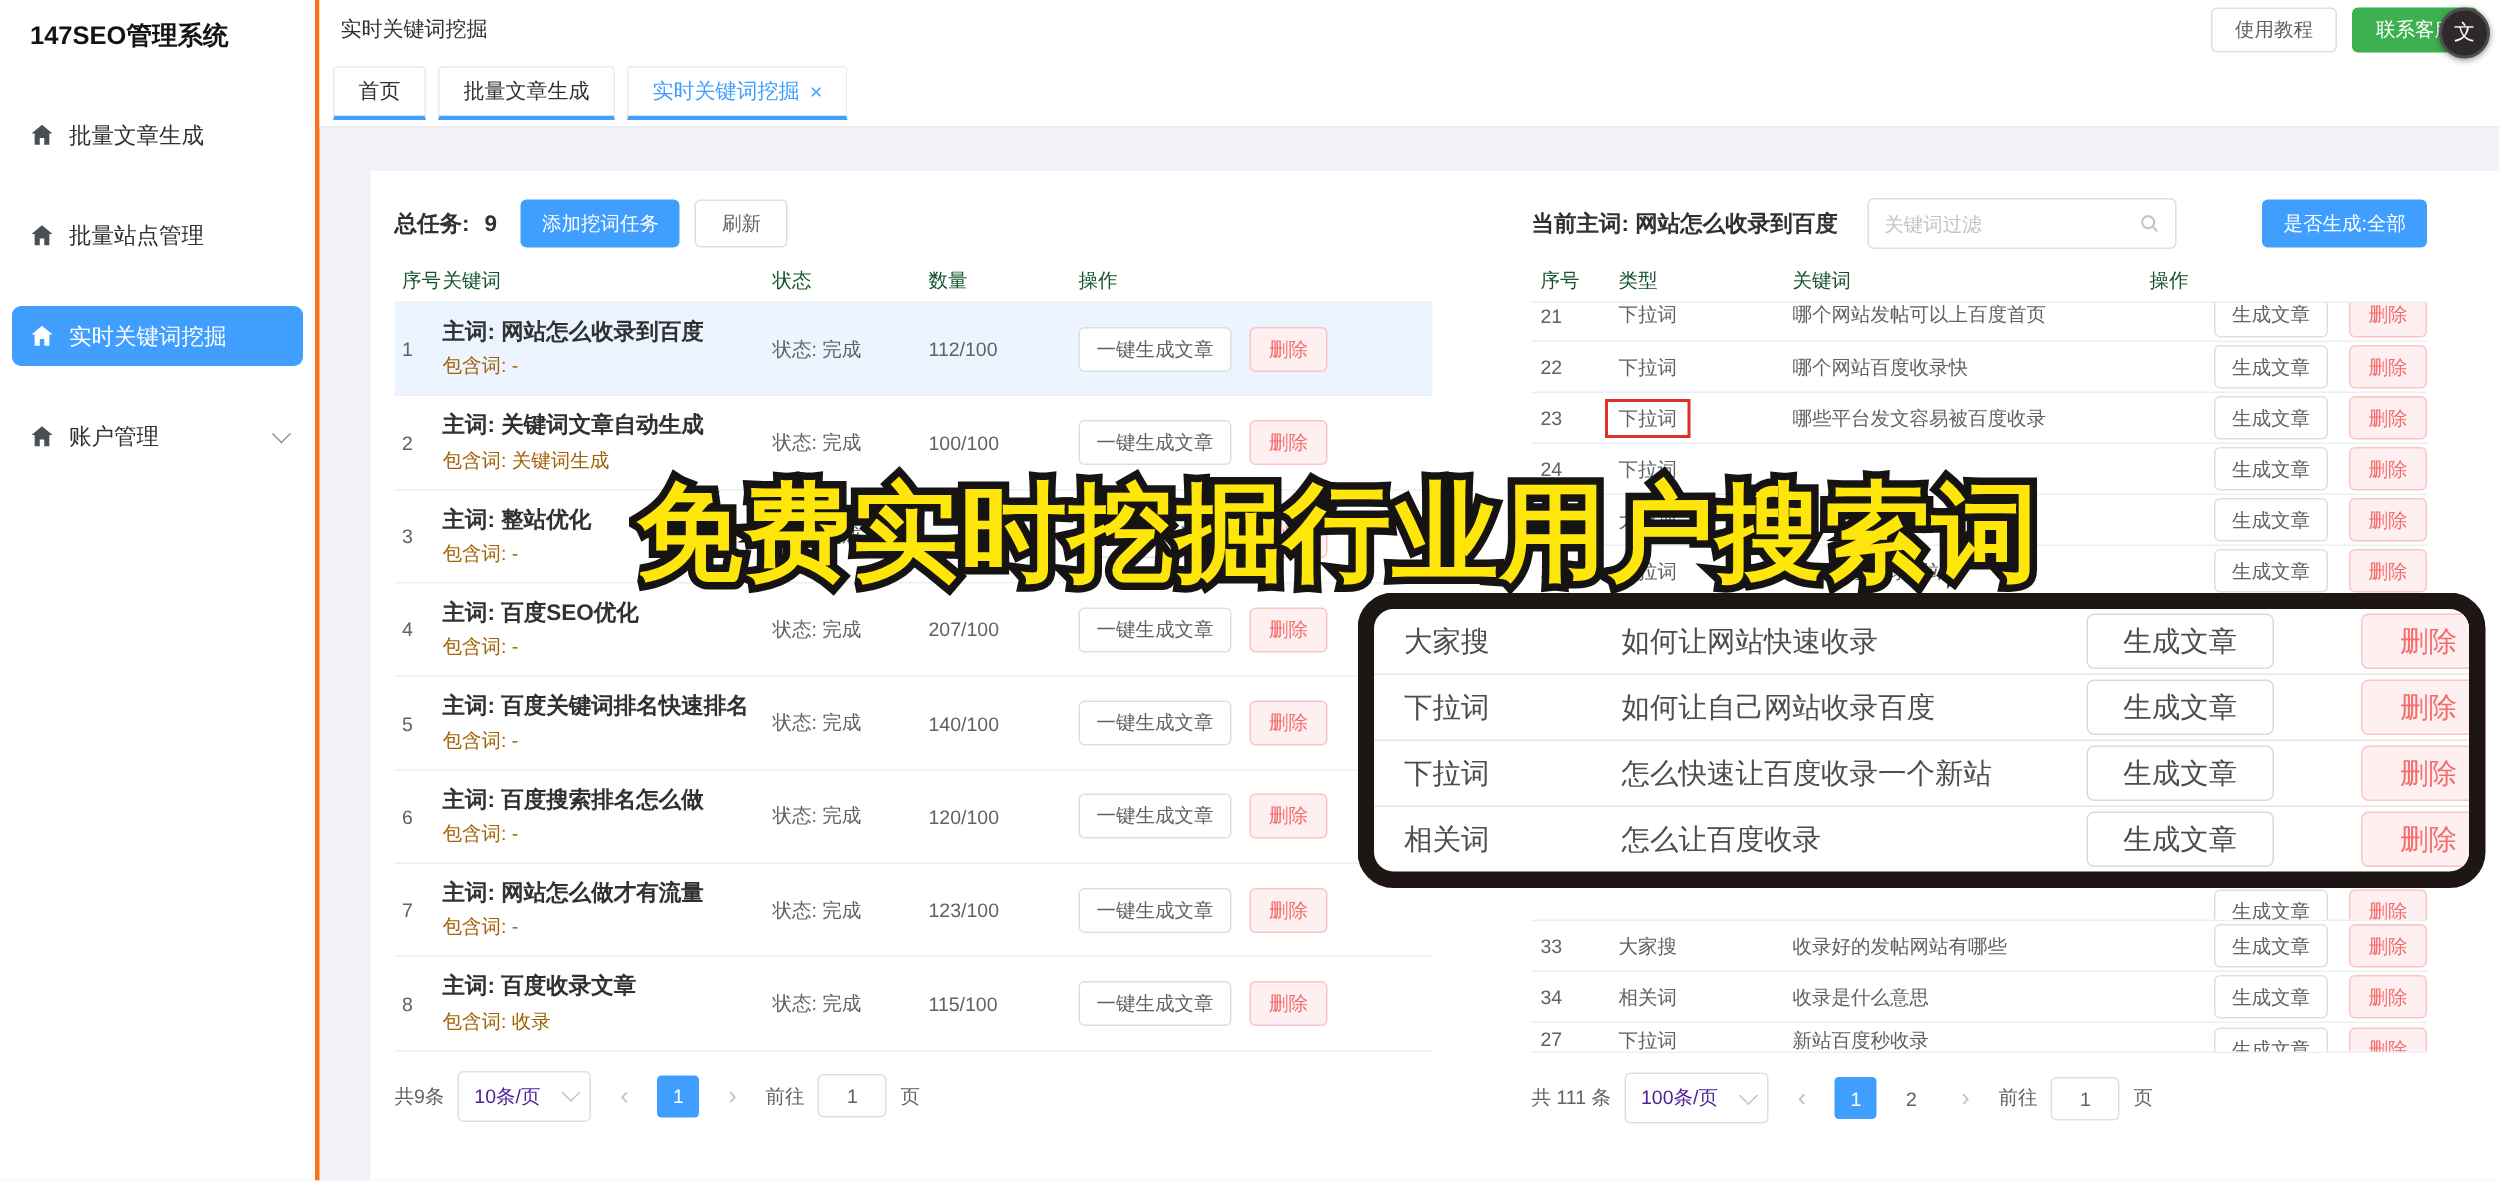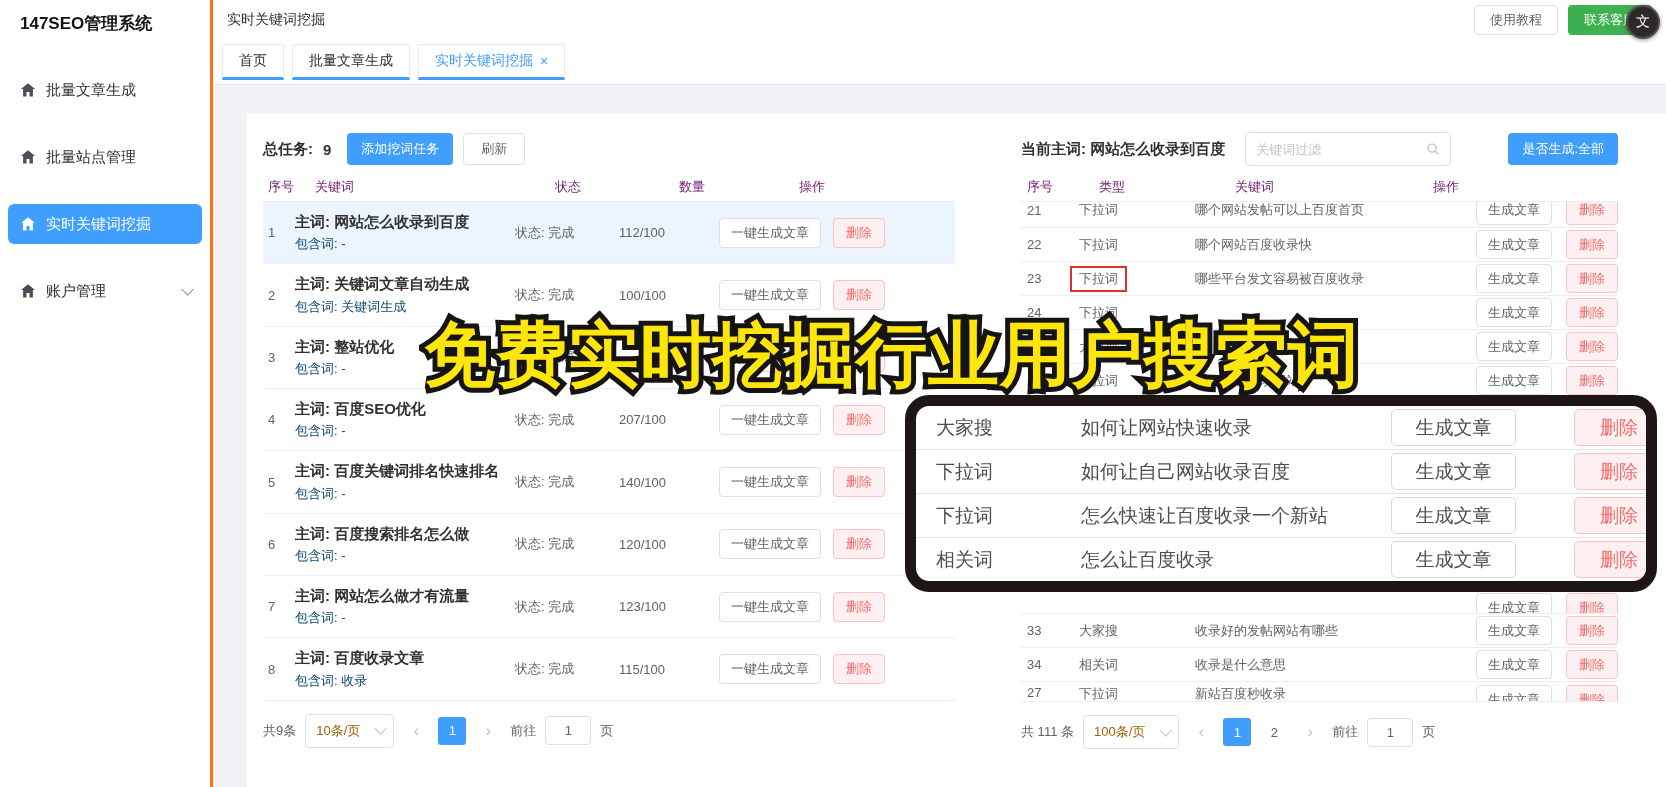--- a/index.html
+++ b/index.html
@@ -40,38 +40,38 @@
 
   
   .panel-left { width:692px; flex-shrink:0; }
   .pl-header { display:flex; align-items:center; gap:10px; height:38px; margin-top:4px; }
   .total-label { font-size:15px; font-weight:bold; color:#303133; }
   .total-value { font-size:15px; font-weight:bold; color:#303133; margin-right:6px; }
   .btn-primary { background:#409eff; color:#fff; border:none; border-radius:4px; height:32px; padding:0 14px; font-size:13px; cursor:pointer; }
   .btn-plain-lg { background:#fff; border:1px solid #dcdfe6; border-radius:4px; height:32px; padding:0 17px; font-size:13px; color:#606266; cursor:pointer; }
 
   .table-head { display:flex; align-items:center; height:30px; margin-top:4px; border-bottom:1px solid #ebeef5;
-                color:#701a75; font-size:13px;gap:20px; }
+                color:#14532d; font-size:13px; }
   .lc-id { width:32px; padding-left:5px; flex-shrink:0; }
   .lc-kw { width:212px; margin-right:8px; flex-shrink:0; }
   .lc-status { width:104px; flex-shrink:0; }
   .lc-qty { width:100px; flex-shrink:0; }
   .lc-ops { display:flex; gap:12px; align-items:center; }
   .lrow { display:flex; align-items:center; border-bottom:1px solid #ebeef5; min-height:60px; padding:8px 0; }
   .lrow.selected { background:#ecf5ff; }
   .lrow .lc-id { color:#606266; font-size:13px; }
   .kw-main { font-weight:bold; font-size:15px; color:#303133; line-height:1.55; }
-  .kw-sub { font-size:13px; color:#0c4a6e; line-height:1.7; }
+  .kw-sub { font-size:13px; color:#a16207; line-height:1.7; }
   .cell-muted { font-size:13px; color:#606266; }
   .btn-outline { background:#fff; border:1px solid #dcdfe6; border-radius:4px; height:30px; padding:0 11px; font-size:13px; color:#606266; cursor:pointer; white-space:nowrap; }
   .btn-danger { background:#fef0f0; border:1px solid #fbc4c4; border-radius:4px; height:30px; padding:0 12px; font-size:13px; color:#f56c6c; cursor:pointer; white-space:nowrap; }
 
   .pager { display:flex; align-items:center; gap:9px; margin-top:13px; font-size:13px; color:#606266; }
   .select { height:30px; border:1px solid #dcdfe6; border-radius:4px; display:flex; align-items:center; gap:14px;
-            padding:16px 10px; color:#a16207; background:#fff; cursor:pointer; }
+            padding:16px 10px; color:#4c1d95; background:#fff; cursor:pointer; }
   .select .caret-down { margin-left:0; border-color:#c0c4cc; }
   .pg-arrow { width:26px; height:28px; display:flex; align-items:center; justify-content:center; color:#c0c4cc; font-size:17px; cursor:pointer; }
   .pg-num { min-width:28px; height:28px; border-radius:3px; display:flex; align-items:center; justify-content:center; font-size:13px; color:#606266; cursor:pointer; }
   .pg-num.active { background:#409eff; color:#fff; }
   .goto-input { width:46px; height:29px; border:1px solid #dcdfe6; border-radius:4px; text-align:center; font-size:13px; color:#606266; outline:none; }
 
   
   .panel-right { margin-left:58px; flex:1; min-width:0; padding:0 48px 0 8px; }
   .pr-header { display:flex; align-items:center; height:38px; margin-top:4px; }
   .pr-title { font-size:15px; font-weight:bold; color:#303133; white-space:nowrap; }

